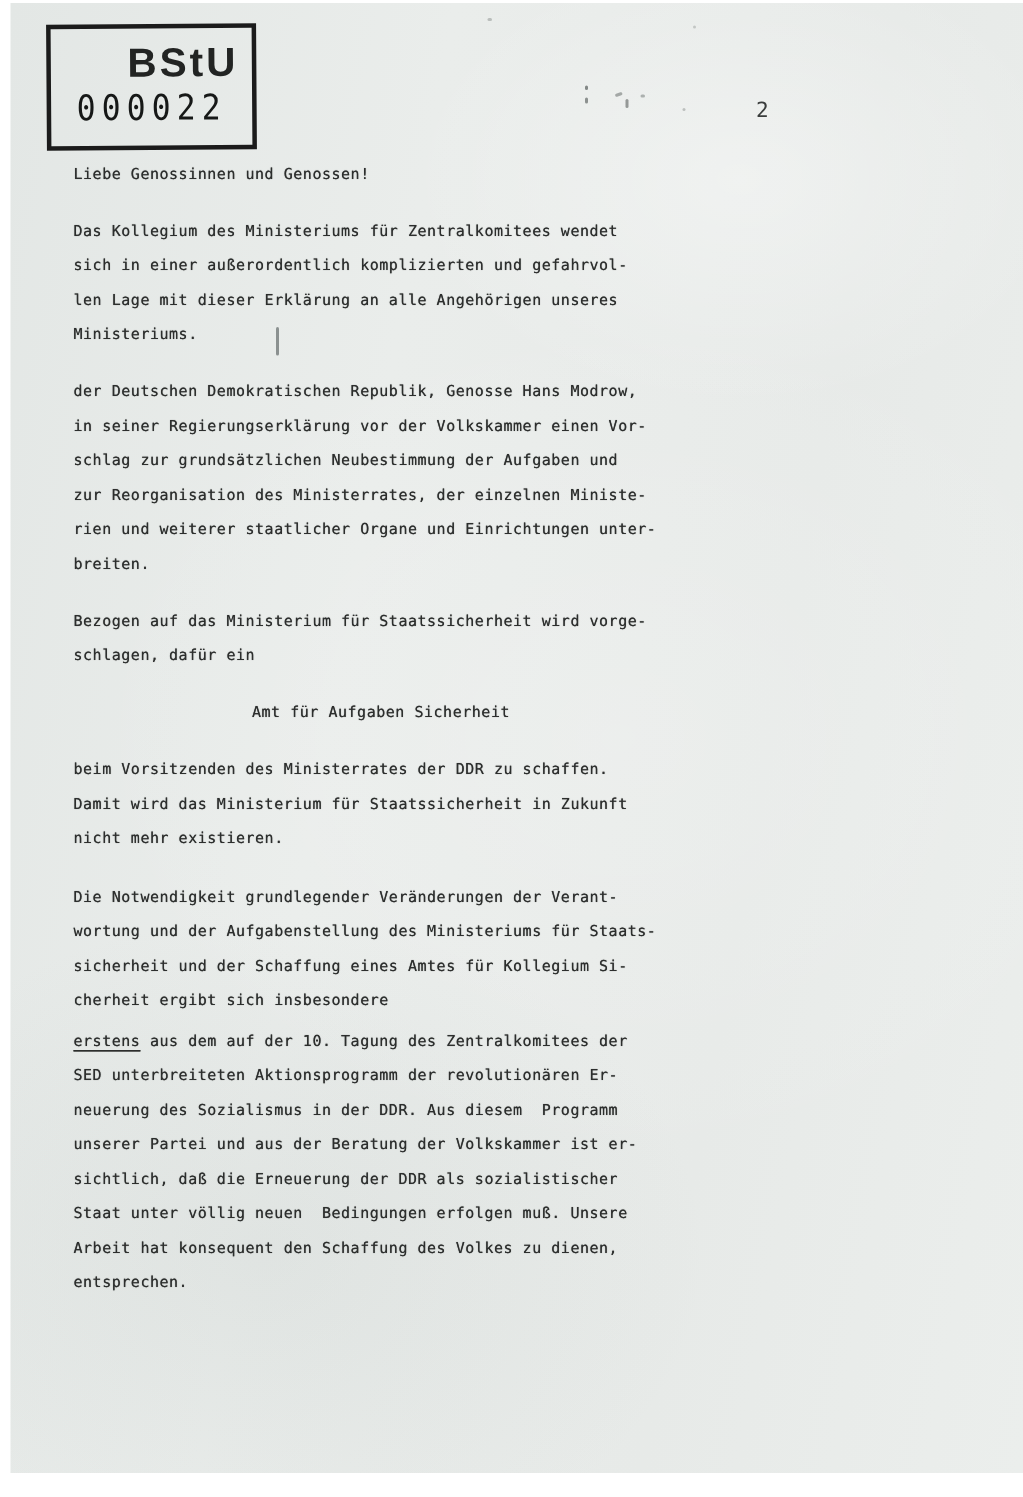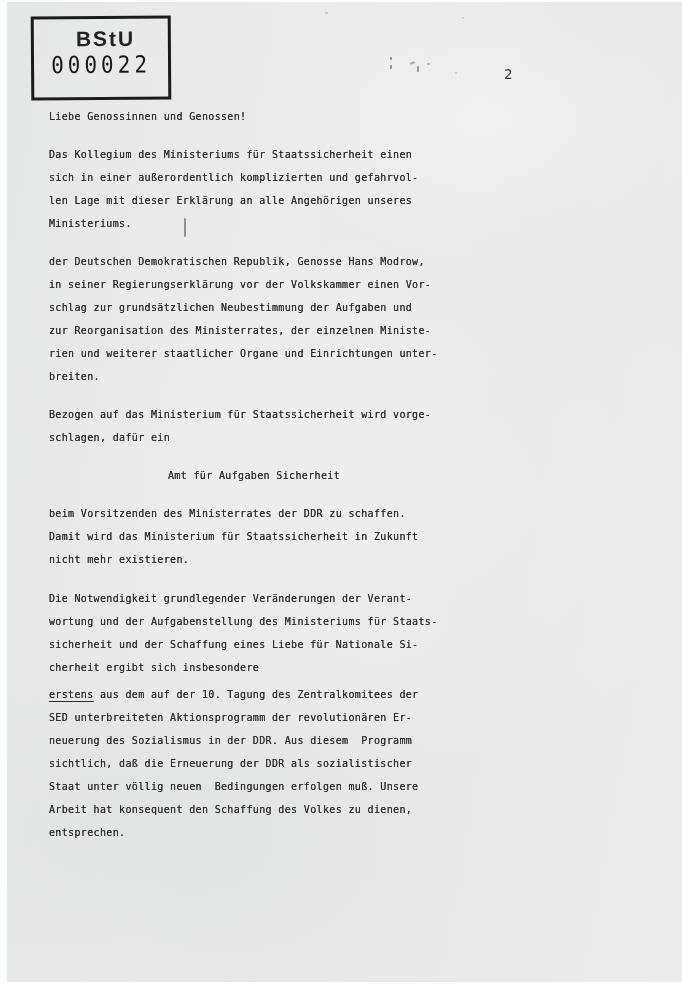--- a/index.html
+++ b/index.html
@@ -22,22 +22,23 @@
   .stamp {
     position: absolute;
     left: 24px; top: 14px;
     width: 140px; height: 84px;
     border: 3px solid #1b1b1b;
     transform: rotate(-0.4deg);
     box-sizing: border-box;
   }
   .stamp-line1 {
     margin-top: 8px;
+    text-align: center;
     font-family: "Liberation Sans", sans-serif;
-    font-size: 21px;
+    font-size: 27px;
     font-weight: 600;
     letter-spacing: 2px;
     color: #222423;
     padding-left: 42px;
   }
   .stamp-line2 {
     margin-top: 2px;
     text-align: center;
     font-family: "DejaVu Sans Mono", monospace;
     font-size: 21px;
@@ -100,21 +101,21 @@
 
   <div class="pen-mark"></div>
 
   <div class="text-body">
 
     <div class="para">
         <div class="tline">Liebe Genossinnen und Genossen!</div>
       </div>
 
     <div class="para">
-        <div class="tline">Das Kollegium des Ministeriums für Staatssicherheit einen</div>
+        <div class="tline">Das Kollegium des Ministeriums für Zentralkomitees wendet</div>
         <div class="tline">sich in einer außerordentlich komplizierten und gefahrvol-</div>
         <div class="tline">len Lage mit dieser Erklärung an alle Angehörigen unseres</div>
         <div class="tline">Ministeriums.</div>
       </div>
 
     <div class="para">
         <div class="tline">der Deutschen Demokratischen Republik, Genosse Hans Modrow,</div>
         <div class="tline">in seiner Regierungserklärung vor der Volkskammer einen Vor-</div>
         <div class="tline">schlag zur grundsätzlichen Neubestimmung der Aufgaben und</div>
         <div class="tline">zur Reorganisation des Ministerrates, der einzelnen Ministe-</div>
@@ -133,29 +134,30 @@
 
     <div class="para">
         <div class="tline">beim Vorsitzenden des Ministerrates der DDR zu schaffen.</div>
         <div class="tline">Damit wird das Ministerium für Staatssicherheit in Zukunft</div>
         <div class="tline">nicht mehr existieren.</div>
       </div>
 
     <div class="para para-tight">
         <div class="tline">Die Notwendigkeit grundlegender Veränderungen der Verant-</div>
         <div class="tline">wortung und der Aufgabenstellung des Ministeriums für Staats-</div>
-        <div class="tline">sicherheit und der Schaffung eines Liebe für Nationale Si-</div>
+        <div class="tline">sicherheit und der Schaffung eines Amtes für Kollegium Si-</div>
         <div class="tline">cherheit ergibt sich insbesondere</div>
       </div>
 
     <div class="para para-last">
       <div class="tline"><span class="underlined">erstens</span><span> aus dem auf der 10. Tagung des Zentralkomitees der</span></div>
       <div>
           <div class="tline">SED unterbreiteten Aktionsprogramm der revolutionären Er-</div>
           <div class="tline">neuerung des Sozialismus in der DDR. Aus diesem  Programm</div>
+          <div class="tline">unserer Partei und aus der Beratung der Volkskammer ist er-</div>
           <div class="tline">sichtlich, daß die Erneuerung der DDR als sozialistischer</div>
           <div class="tline">Staat unter völlig neuen  Bedingungen erfolgen muß. Unsere</div>
           <div class="tline">Arbeit hat konsequent den Schaffung des Volkes zu dienen,</div>
           <div class="tline">entsprechen.</div>
         </div>
     </div>
 
   </div>
 </div>
 

